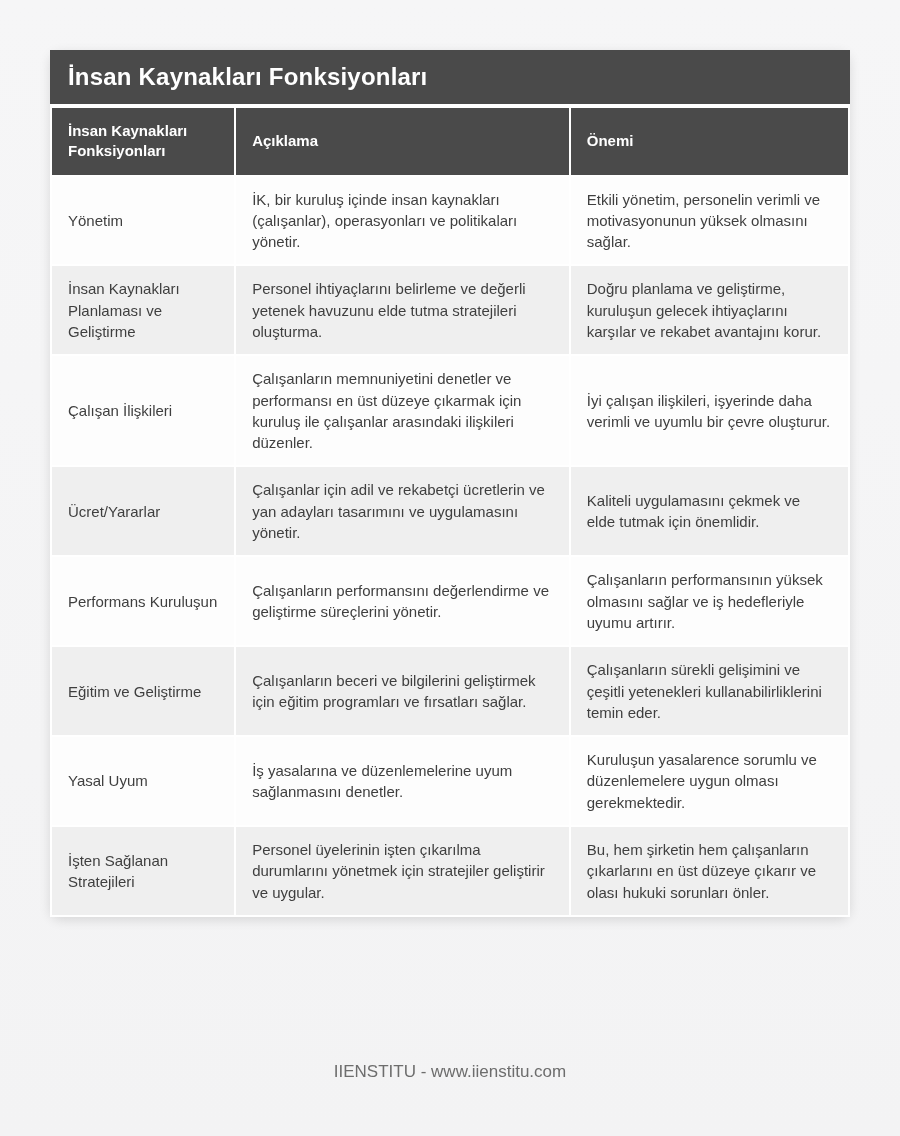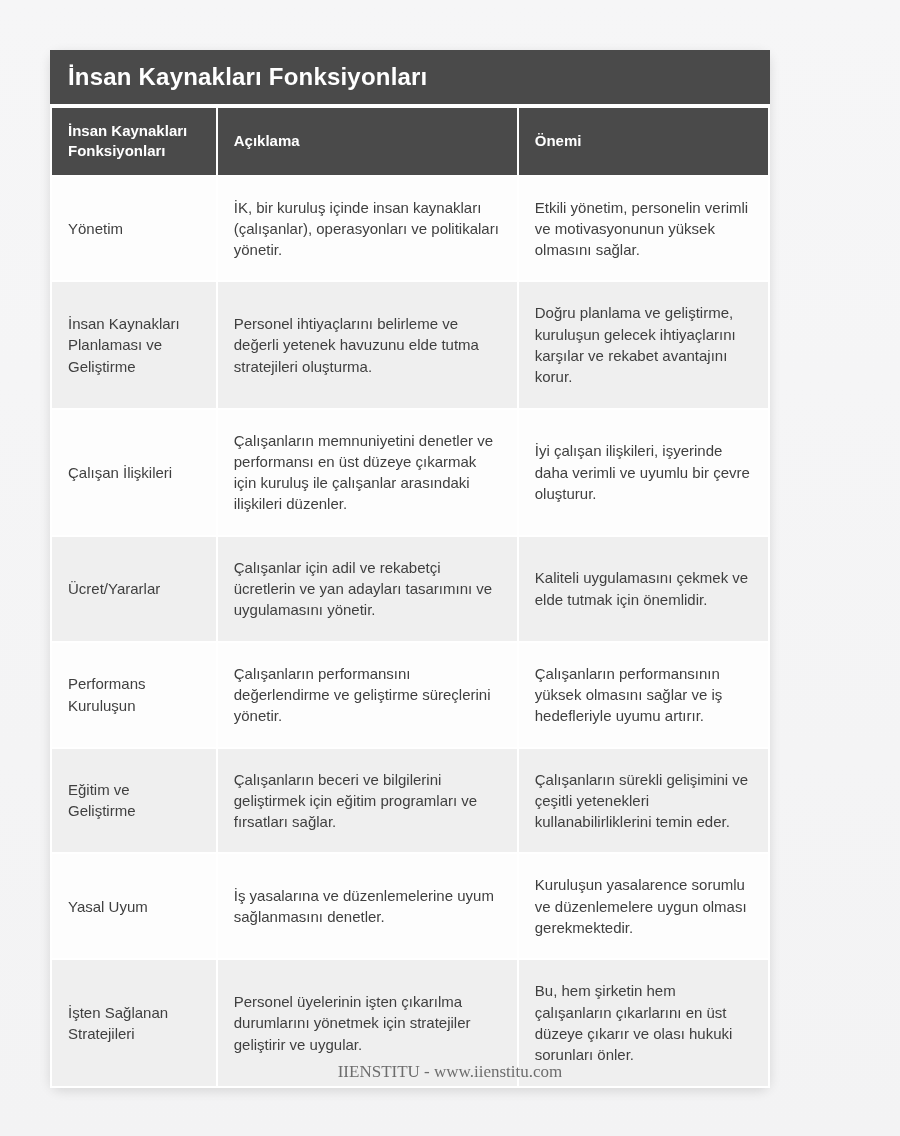--- a/index.html
+++ b/index.html
@@ -6,21 +6,21 @@
   html, body {
     width: 900px; height: 1136px;
     font-family: "Liberation Sans", "DejaVu Sans", sans-serif;
     background: linear-gradient(180deg, #f6f6f7 0%, #f3f3f4 100%);
     overflow: hidden;
     position: relative;
   }
   .table-card {
     position: absolute;
     left: 50px; top: 50px;
-    width: 720px;
+    width: 800px;
     background: #ffffff;
     box-shadow: 0 3px 12px rgba(0,0,0,0.12);
     border-radius: 11px;
   }
   .title-bar {
     background: #4a4a4a;
     color: #ffffff;
     font-size: 24px;
     font-weight: bold;
     padding: 13px 18px;
@@ -45,33 +45,32 @@
     text-align: left;
     vertical-align: middle;
     padding: 13px 16px;
     height: 64px;
     line-height: 1.35;
   }
   td {
     font-size: 15px;
     color: #3f3f3f;
     line-height: 1.42;
-    padding: 20px 16px;
+    padding: 12px 16px;
     vertical-align: middle;
   }
   tbody tr:nth-child(odd) td  { background: #fdfdfd; }
   tbody tr:nth-child(even) td { background: #efefef; }
   .footer {
     position: absolute;
     top: 1062px;
     left: 0; right: 0;
     text-align: center;
     color: #6d6d6d;
     font-size: 17px;
-    font-family: Liberation Serif, serif;
   }
 </style>
 </head>
 <body>
 
 <div class="table-card">
   <div class="title-bar">İnsan Kaynakları Fonksiyonları</div>
   <table>
     <colgroup>
       <col class="c1">

